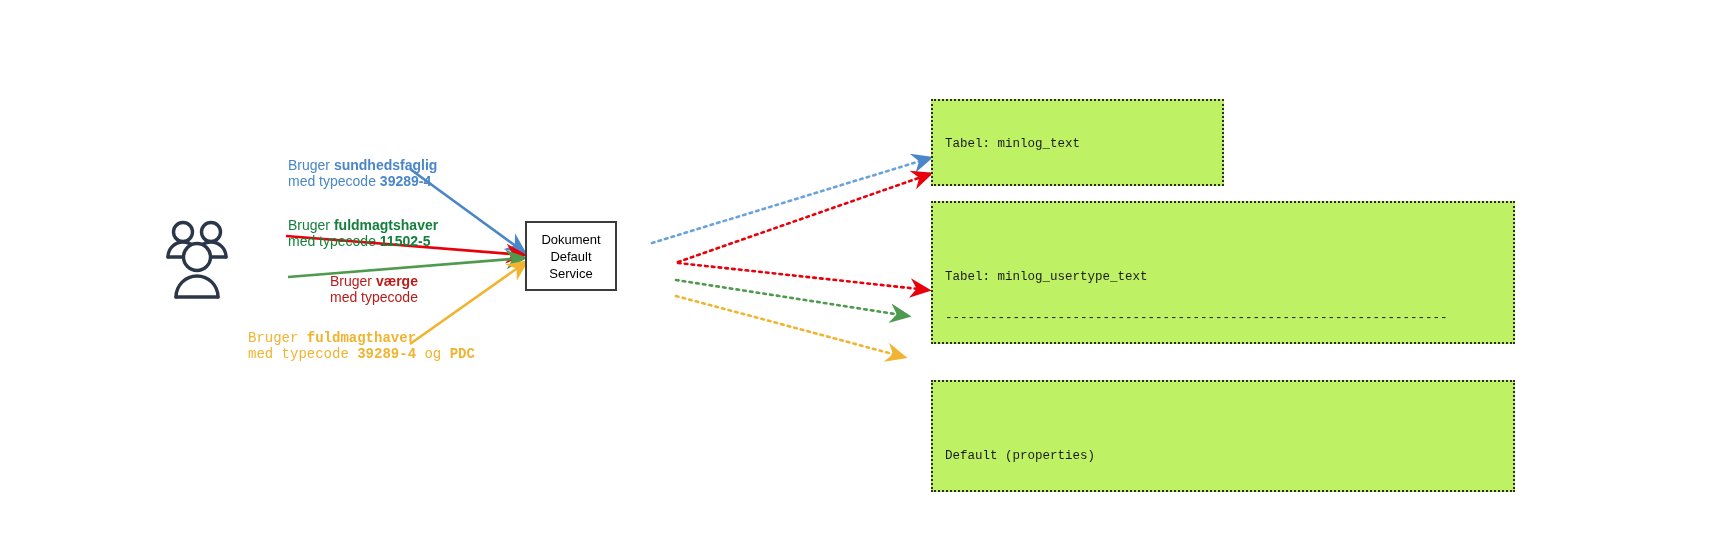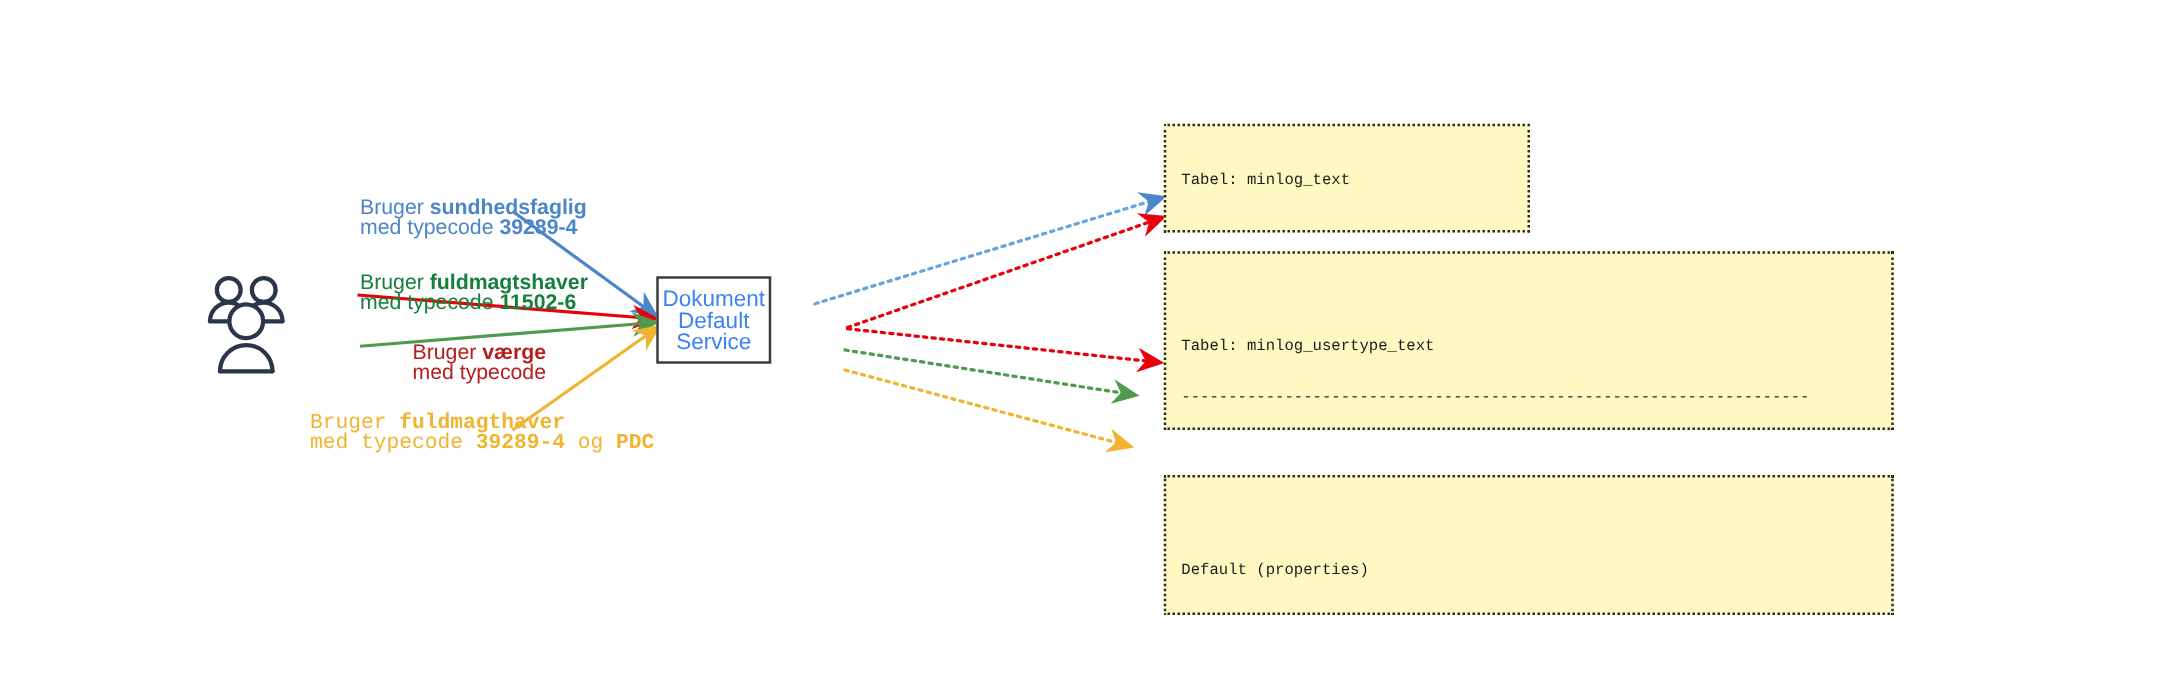--- a/index.html
+++ b/index.html
@@ -2,34 +2,34 @@
 <html><head>
 <meta charset="utf-8">
 <style>
   html,body{margin:0;padding:0;}
   body{width:1730px;height:560px;background:#ffffff;position:relative;
        font-family:"Liberation Sans",sans-serif;overflow:hidden;}
   #stage{position:absolute;inset:0;width:1730px;height:560px;}
   svg.layer{position:absolute;left:0;top:0;width:1730px;height:560px;pointer-events:none;}
 
   
-  .lbl{position:absolute;text-align:center;font-size:17px;line-height:15.5px;white-space:nowrap;}
+  .lbl{position:absolute;text-align:center;font-size:14px;line-height:15.5px;white-space:nowrap;}
   .lbl b{font-weight:bold;}
   .lbl.blue{color:#4a86c8;}
   .lbl.red{color:#15803d;}
   .lbl.green{color:#b91c1c;}
   .lbl.orange{color:#f0b430;}
 
   
   .node{position:absolute;box-sizing:border-box;border:2px solid #3b3b3b;background:#fff;
         display:flex;flex-direction:column;align-items:center;justify-content:center;
-        font-size:18px;line-height:17px;color:#3b82f6;text-align:center;}
+        font-size:13px;line-height:17px;color:#000000;text-align:center;}
 
   
-  .panel{position:absolute;box-sizing:border-box;border:2px dotted #2b2b2b;background:#fef9c3;
+  .panel{position:absolute;box-sizing:border-box;border:2px dotted #2b2b2b;background:#bef264;
          font-family:"Liberation Mono","DejaVu Sans Mono",monospace;
          font-size:12.5px;line-height:13.6px;color:#1b1b1b;
          padding:10px 12px 8px 12px;white-space:pre;overflow:hidden;}
   .panel .ttl{display:block;}
   .panel .rule{display:block;}
   .panel .spacer{display:block;height:4px;}
 
   .ppl{position:absolute;}
 </style>
 </head>
@@ -81,21 +81,21 @@
     <line x1="676" y1="296" x2="904" y2="357" stroke="#f0b430" stroke-width="2.6" stroke-dasharray="2.6 4.2" stroke-linecap="round" marker-end="url(#ah-orange)"></line>
   </svg>
 
   <div class="lbl blue" style="left:288px;top:158px;width:118px;">
     <div><span>Bruger </span><b>sundhedsfaglig</b></div>
     <div><span>med typecode </span><b>39289-4</b></div>
   </div>
 
   <div class="lbl red" style="left:288px;top:218px;width:118px;">
     <div><span>Bruger </span><b>fuldmagtshaver</b></div>
-    <div><span>med typecode </span><b>11502-6</b></div>
+    <div><span>med typecode </span><b>11502-5</b></div>
   </div>
 
   <div class="lbl green" style="left:330px;top:274px;width:76px;">
     <div><span>Bruger </span><b>værge</b></div>
     <div><span>med typecode</span></div>
   </div>
 
   <div class="lbl orange" style="left:248px;top:331px;width:158px;font-family:Liberation Mono, monospace;">
     <div><span>Bruger </span><b>fuldmagthaver</b></div>
     <div><span>med typecode </span><b>39289-4</b><span> og </span><b>PDC</b></div>

